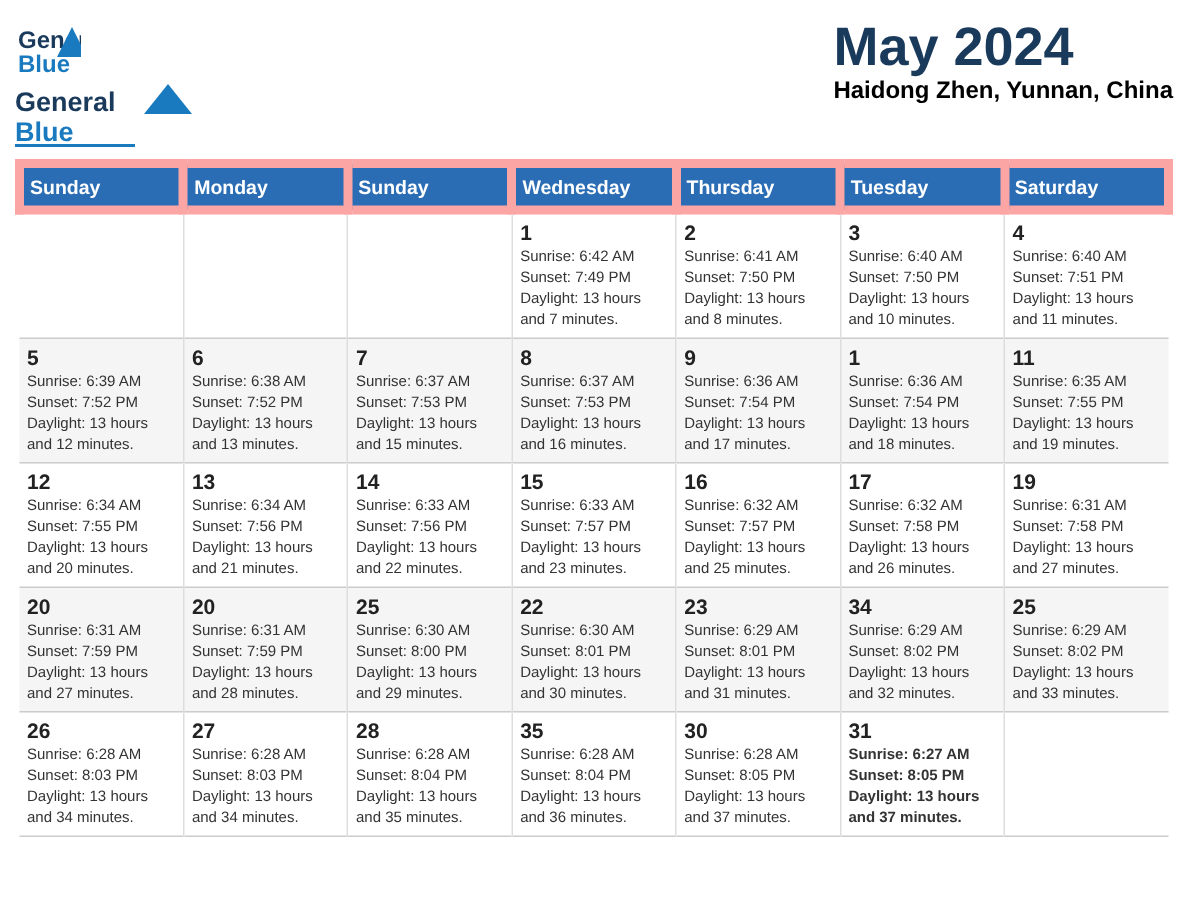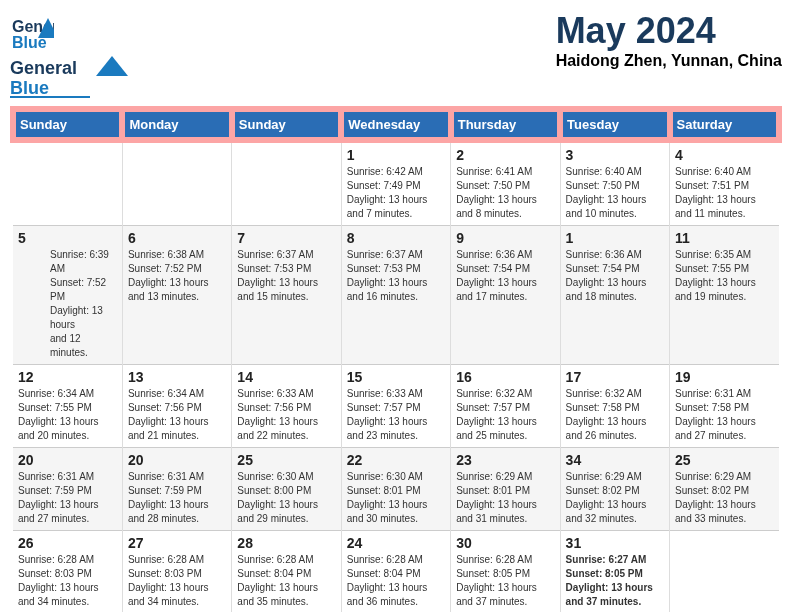--- a/index.html
+++ b/index.html
@@ -152,21 +152,21 @@
           <span class="day-num">4</span>
           <div class="day-info" style="white-space: pre-line;">Sunrise: 6:40 AM
 Sunset: 7:51 PM
 Daylight: 13 hours
 and 11 minutes.</div>
         </td>
       </tr>
       <tr>
         <td>
           <span class="day-num">5</span>
-          <div class="day-info" style="white-space: pre-line; margin-left: 32px;">Sunrise: 6:39 AM
+          <div class="day-info" style="white-space: pre-line;">Sunrise: 6:39 AM
 Sunset: 7:52 PM
 Daylight: 13 hours
 and 12 minutes.</div>
         </td>
         <td>
           <span class="day-num">6</span>
           <div class="day-info" style="white-space: pre-line;">Sunrise: 6:38 AM
 Sunset: 7:52 PM
 Daylight: 13 hours
 and 13 minutes.</div>
@@ -325,21 +325,21 @@
 and 34 minutes.</div>
         </td>
         <td>
           <span class="day-num">28</span>
           <div class="day-info" style="white-space: pre-line;">Sunrise: 6:28 AM
 Sunset: 8:04 PM
 Daylight: 13 hours
 and 35 minutes.</div>
         </td>
         <td>
-          <span class="day-num">24</span>
+          <span class="day-num">35</span>
           <div class="day-info" style="white-space: pre-line;">Sunrise: 6:28 AM
 Sunset: 8:04 PM
 Daylight: 13 hours
 and 36 minutes.</div>
         </td>
         <td>
           <span class="day-num">30</span>
           <div class="day-info" style="white-space: pre-line;">Sunrise: 6:28 AM
 Sunset: 8:05 PM
 Daylight: 13 hours

